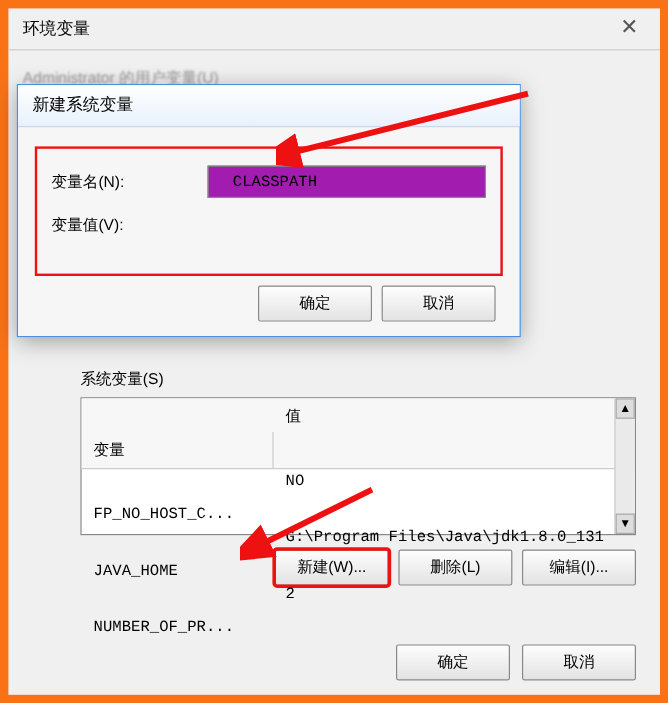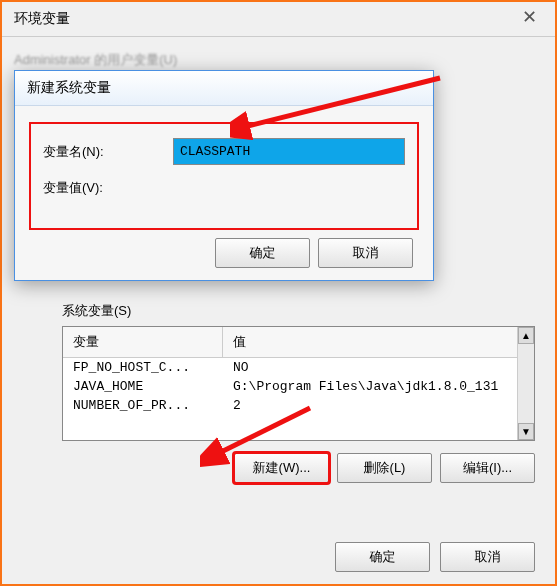--- a/index.html
+++ b/index.html
@@ -9,21 +9,21 @@
   background: #ececec;
   width: 557px;
   height: 586px;
   position: relative;
   overflow: hidden;
 }
 .parent-window {
   position: absolute;
   top: 0; left: 0; right: 0; bottom: 0;
   background: #f0f0f0;
-  border: 2px solid #f97316;
+  border: 7px solid #f97316;
 }
 .parent-title {
   padding: 8px 12px;
   font-size: 14px;
   border-bottom: 1px solid #ccc;
 }
 .close-x {
   position: absolute;
   top: 4px; right: 18px;
   font-size: 18px;
@@ -50,21 +50,21 @@
 .listheader {
   display: flex;
   border-bottom: 1px solid #ccc;
   background: #f7f7f7;
 }
 .listheader div {
   padding: 6px 10px;
   font-size: 13px;
   border-right: 1px solid #ccc;
 }
-.list-col-name { width: 160px; }
+.list-col-name { width: 160px; margin-top: 28px; }
 .list-col-val { flex: 1; }
 .listrow {
   display: flex;
   font-family: "Consolas","Courier New",monospace;
   font-size: 13px;
 }
 .listrow div { padding: 2px 10px; white-space: nowrap; overflow: hidden; }
 .scrollbar {
   position: absolute;
   right: 0; top: 0; bottom: 0;
@@ -137,24 +137,24 @@
 .field-row {
   display: flex;
   align-items: center;
   margin-bottom: 14px;
 }
 .field-row:last-child { margin-bottom: 15px; }
 .field-label { width: 130px; }
 .field-input {
   flex: 1;
   border: 1px solid #888;
-  padding: 5px 6px;
+  padding: 5px 20px;
   font-family: "Consolas","Courier New",monospace;
   font-size: 13px;
-  background: #0ea5e9;
+  background: #a21caf;
 }
 .arrow {
   position: absolute;
   z-index: 20;
   pointer-events: none;
 }
 .arrow svg { display: block; }
 </style>
 </head>
 <body>

